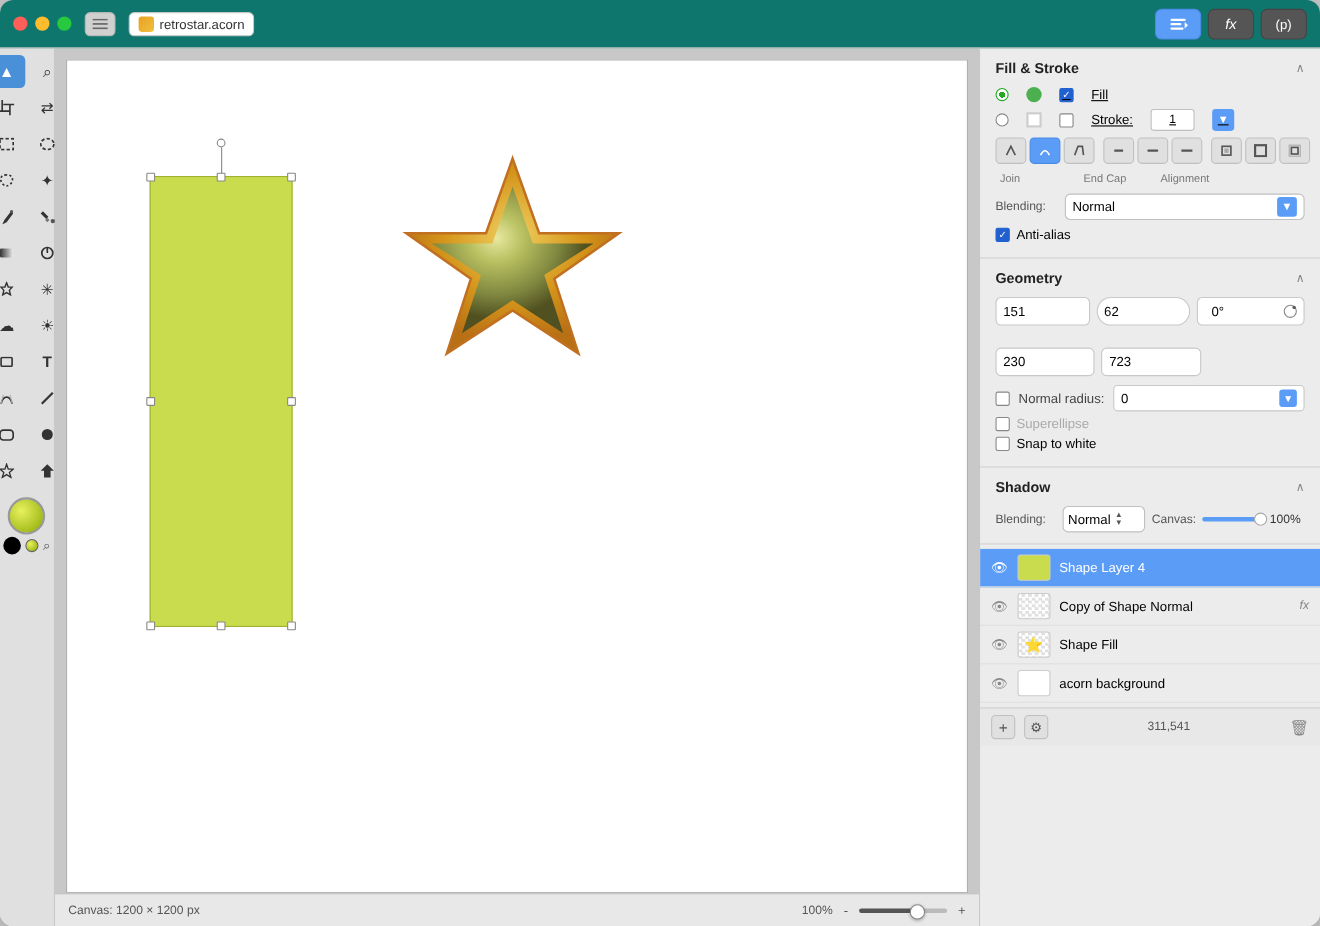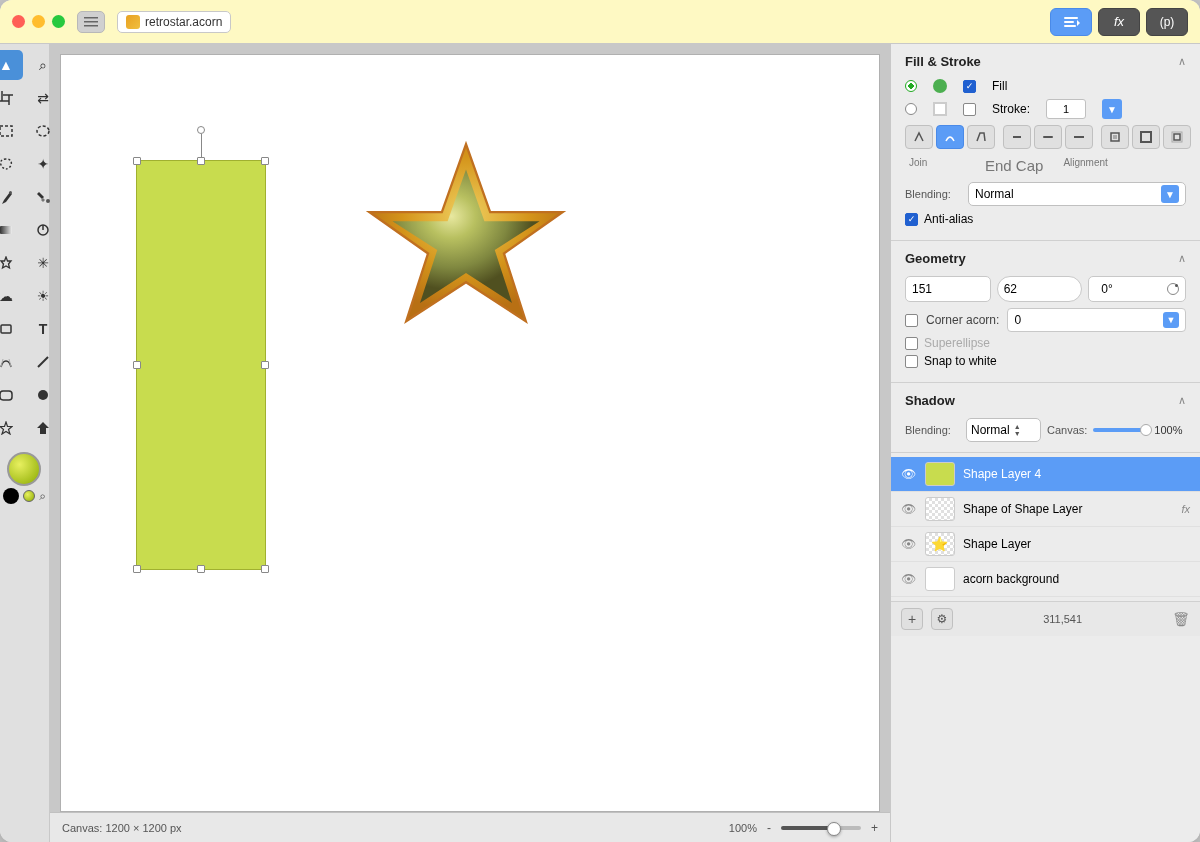--- a/index.html
+++ b/index.html
@@ -14,21 +14,21 @@
       height: 842px;
       background: #ececec;
       border-radius: 12px;
       overflow: hidden;
       display: flex;
       flex-direction: column;
       box-shadow: 0 4px 32px rgba(0,0,0,0.35);
     }
     .titlebar {
       height: 44px;
-      background: #fef9c3;
+      background: #0f766e;
       border-bottom: 1px solid #c8c8c8;
       display: flex;
       align-items: center;
       padding: 4px 12px;
       flex-shrink: 0;
     }
     .traffic-lights {
       display: flex;
       gap: 7px;
       margin-right: 12px;
@@ -236,20 +236,21 @@
     }
     .chevron {
       color: #888;
       font-size: 11px;
     }
     .fill-row {
       display: flex;
       align-items: center;
       gap: 16px;
       margin-bottom: 6px;
+      text-decoration: underline;
     }
     .radio-circle {
       width: 12px; height: 12px;
       border-radius: 50%;
       border: 1.5px solid #888;
       background: white;
       flex-shrink: 0;
     }
     .radio-selected {
       background: radial-gradient(circle, #22aa22 40%, white 40%);
@@ -887,21 +888,21 @@
             <div class="shape-tool-btn">
               <svg width="12" height="12" viewBox="0 0 12 12">
                   <rect x="3" y="3" width="6" height="6" fill="none" stroke="#555" stroke-width="1.5"></rect>
                   <rect x="1" y="1" width="10" height="10" fill="none" stroke="#aaa" stroke-width="1"></rect>
                 </svg>
             </div>
           </div>
         </div>
         <div style="display:flex; gap:20px; margin-bottom:8px; margin-left:4px;">
           <span style="font-size:10px; color:#777; min-width:50px;">Join</span>
-          <span style="font-size:15px; color:#777; min-width:50px; margin-left:6px;">End Cap</span>
+          <span style="font-size:10px; color:#777; min-width:50px; margin-left:6px;">End Cap</span>
           <span style="font-size:10px; color:#777;text-align:right;">Alignment</span>
         </div>
 
         <div class="blending-row">
           <span class="blending-label">Blending:</span>
           <div class="blending-select">
             <span>Normal</span>
             <div class="blending-select-arrow">▼</div>
           </div>
         </div>
@@ -911,39 +912,50 @@
           <span>Anti-alias</span>
         </div>
       </div>
 
       <div class="panel-section">
         <div class="panel-section-header">
           <span class="panel-section-title">Geometry</span>
           <span class="chevron">∧</span>
         </div>
 
-        <div style="display:flex; gap:6px; margin-bottom:6px;">
+        <div style="display:flex; gap:6px; margin-bottom:20px;">
           <div class="geo-field" style="flex:1;">
             <input class="geo-input" value="151" readonly="" style="">
 
           </div>
           <div class="geo-field" style="flex:1;border-radius:13px;">
             <input class="geo-input" value="62" readonly="" style="">
 
           </div>
           <div class="rotation-field" style="flex:1;">
             <input class="geo-input" value="0°" readonly="" style="width: 35px; border: none; outline: none; font-size: 12px;">
             <div class="rot-dot"></div>
           </div>
         </div>
 
+        <div style="display:flex; gap:6px; margin-bottom:8px;">
+          <div class="geo-field" style="flex:1;">
+            <input class="geo-input" value="230" readonly="" style="">
+
+          </div>
+          <div class="geo-field" style="flex:1;">
+            <input class="geo-input" value="723" readonly="" style="">
+
+          </div>
+          <div style="flex:1;"></div>
+        </div>
 
         <div class="corner-row">
           <div class="checkbox"></div>
-          <span style="font-size:12px; color:#444;">Corner acorn:</span>
+          <span style="font-size:12px; color:#444;">Normal radius:</span>
           <div class="corner-input">
             <span>0</span>
             <div class="corner-dropdown">▼</div>
           </div>
         </div>
 
         <div class="antialias-row" style="margin-top:4px;text-align:center;">
           <div class="checkbox"></div>
           <span style="color:#aaa;">Superellipse</span>
         </div>
@@ -978,28 +990,28 @@
 
         <div class="layer-item selected">
           <span class="layer-eye">👁</span>
           <div class="layer-thumb layer-thumb-green"></div>
           <span class="layer-name">Shape Layer 4</span>
         </div>
 
         <div class="layer-item">
           <span class="layer-eye">👁</span>
           <div class="layer-thumb layer-thumb-checker"></div>
-          <span class="layer-name">Shape of Shape Layer</span>
+          <span class="layer-name">Copy of Shape Normal</span>
           <span class="layer-fx">fx</span>
         </div>
 
         <div class="layer-item">
           <span class="layer-eye">👁</span>
           <div class="layer-thumb layer-thumb-star">⭐</div>
-          <span class="layer-name">Shape Layer</span>
+          <span class="layer-name">Shape Fill</span>
         </div>
 
         <div class="layer-item">
           <span class="layer-eye">👁</span>
           <div class="layer-thumb" style="background:white;"></div>
           <span class="layer-name">acorn background</span>
         </div>
       </div>
 
       <div class="layers-footer">

